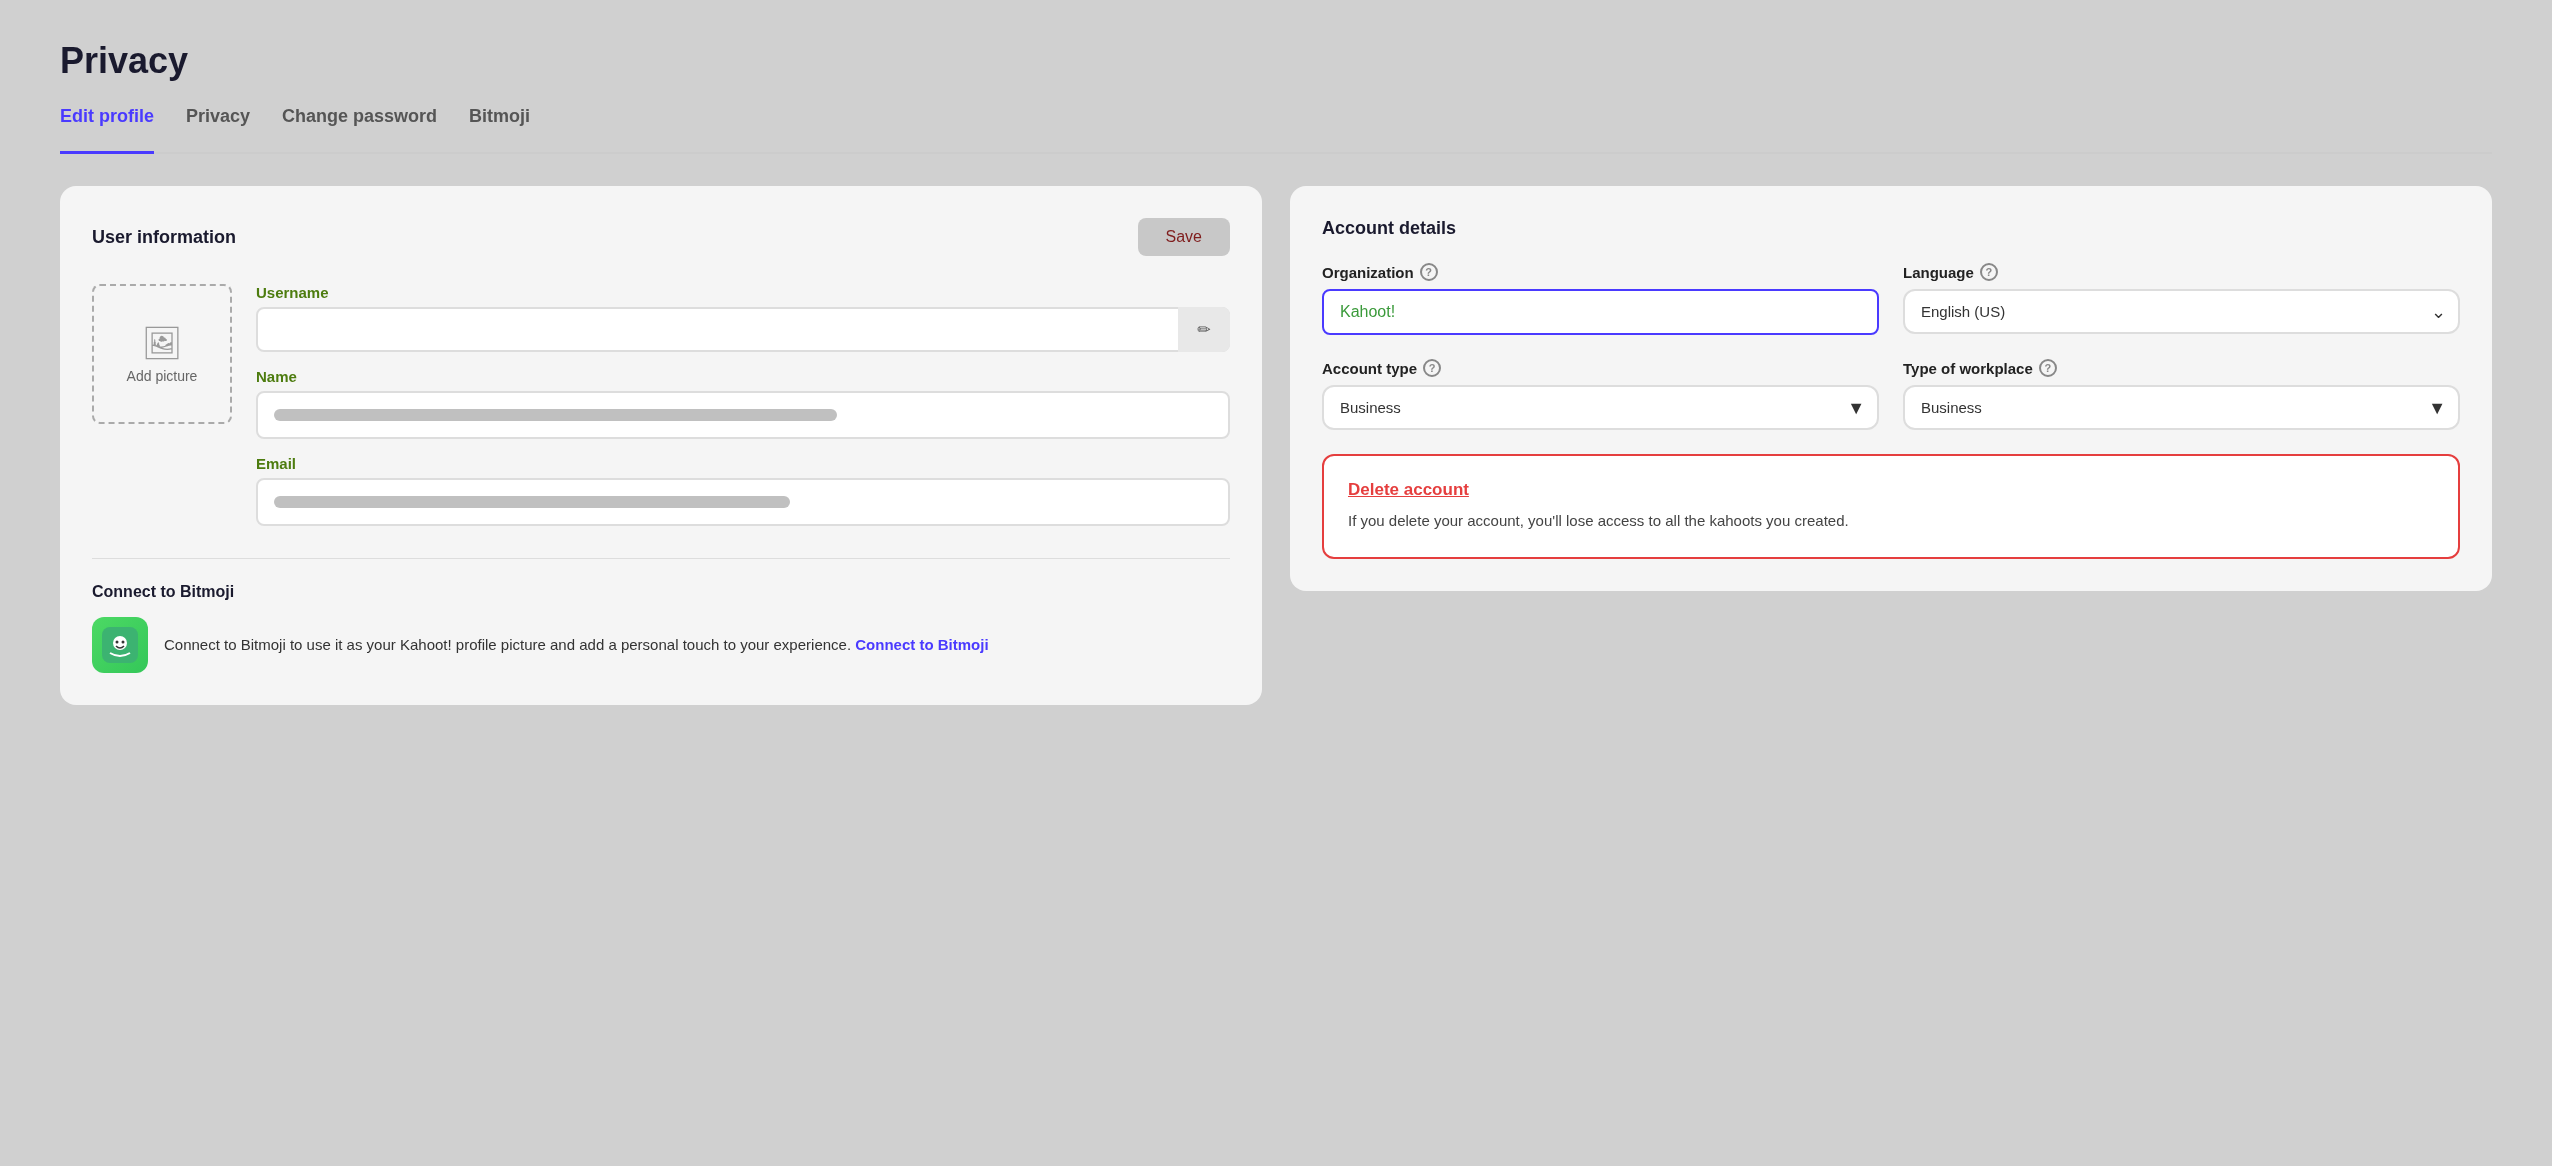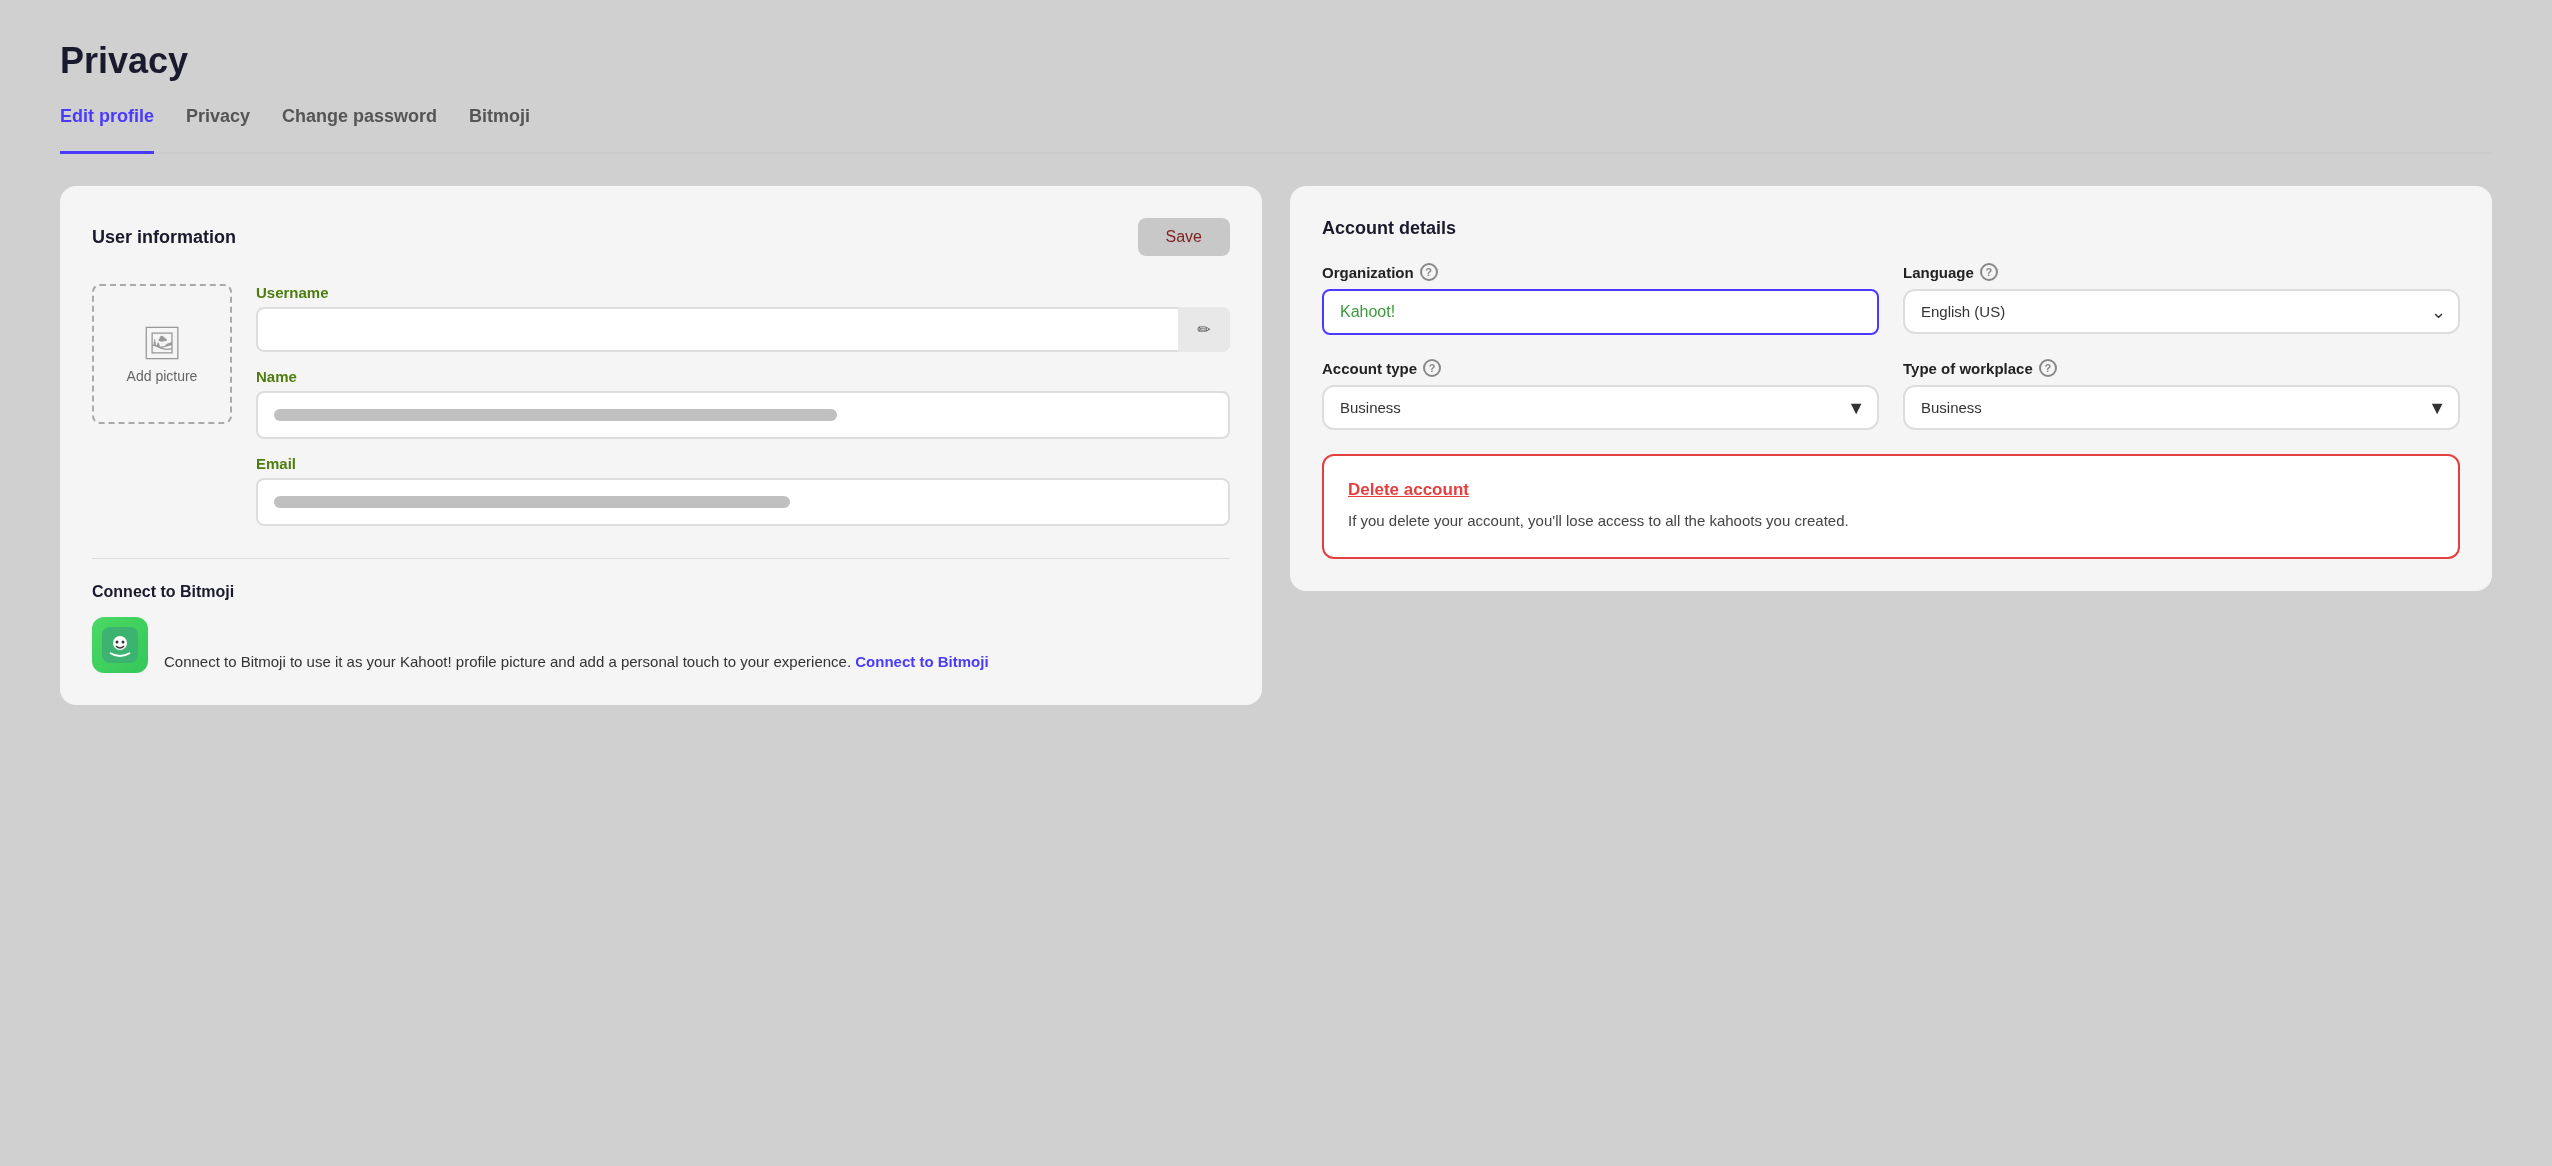--- a/index.html
+++ b/index.html
@@ -170,21 +170,21 @@
       border-top: 1px solid #ddd;
     }
     .connect-bitmoji-title {
       font-size: 16px;
       font-weight: 700;
       color: #1a1a2e;
       margin-bottom: 16px;
     }
     .bitmoji-row {
       display: flex;
-      align-items: flex-end;
+      align-items: center;
       gap: 16px;
     }
     .bitmoji-logo {
       width: 56px;
       height: 56px;
       border-radius: 12px;
       background: linear-gradient(135deg, #4cd964, #34c759);
       display: flex;
       align-items: center;
       justify-content: center;

